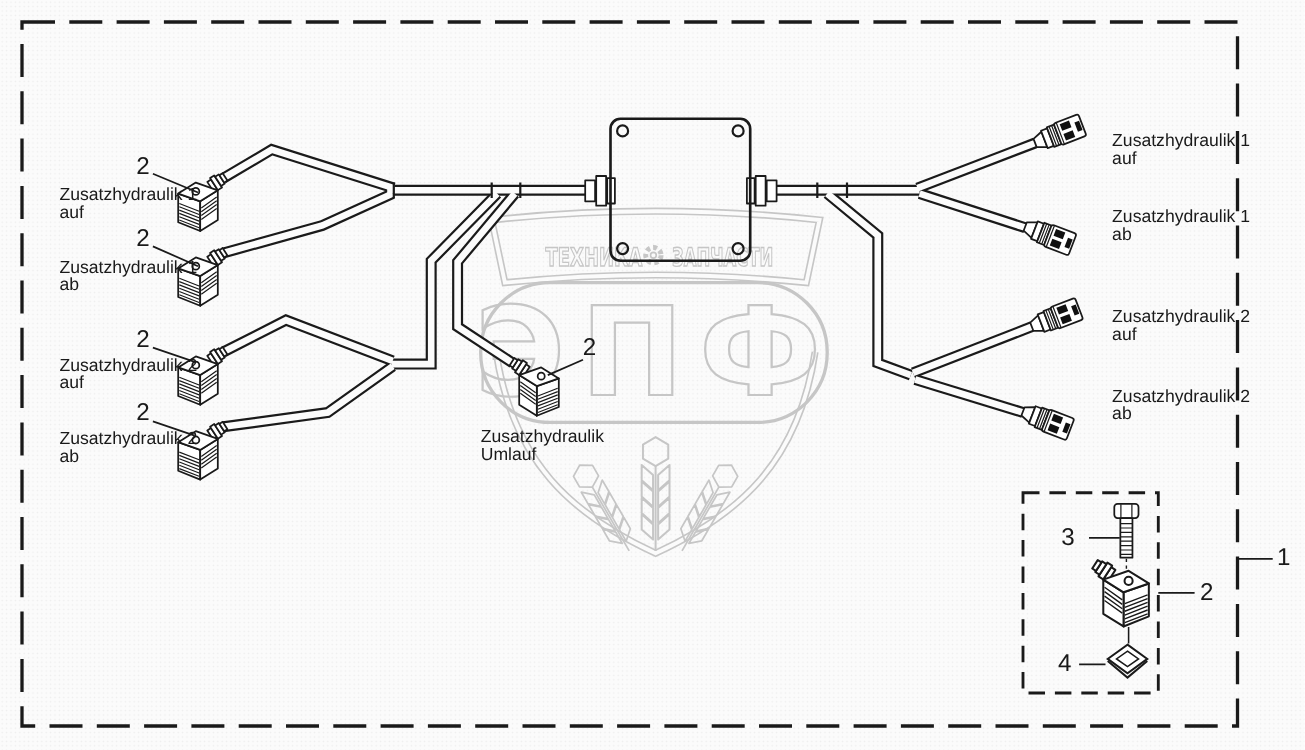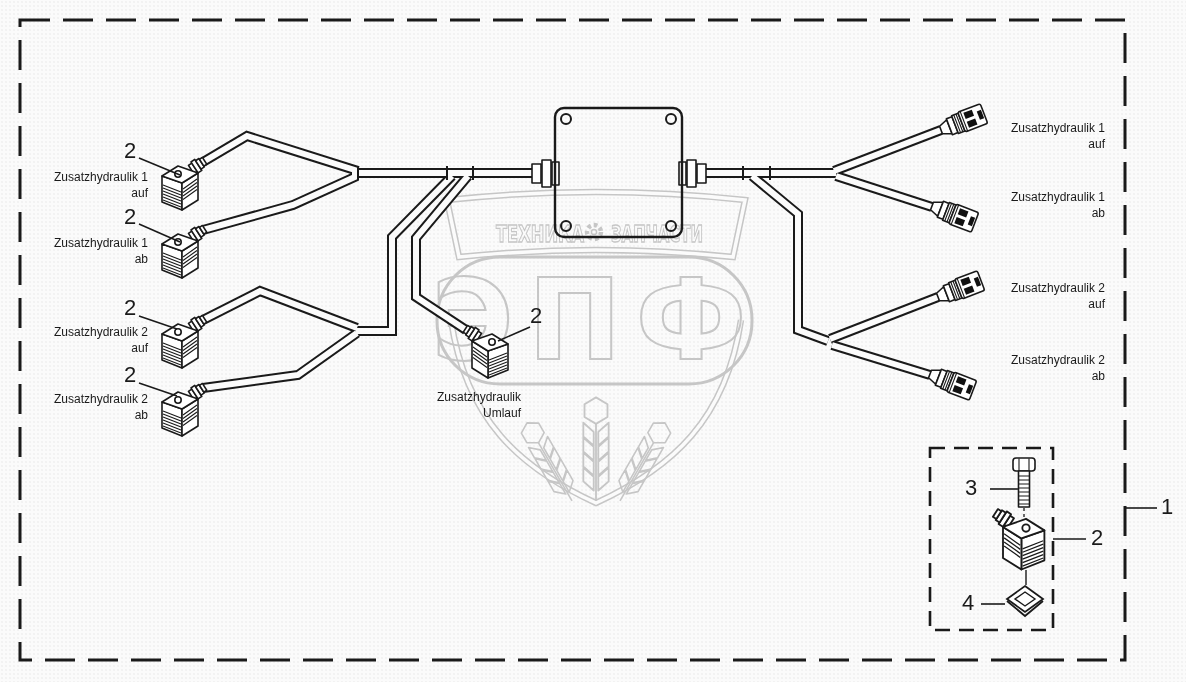--- a/index.html
+++ b/index.html
@@ -6,23 +6,22 @@
   .stage{
     position:relative;width:1186px;height:682px;overflow:hidden;
     background-color:#fbfbfb;
     background-image:radial-gradient(circle,#ededed 0.6px,transparent 0.9px);
     background-size:4px 4px;
     font-family:"Liberation Sans","DejaVu Sans",sans-serif;
     color:#1a1a1a;
   }
   svg{position:absolute;left:0;top:0;}
   .lbl{
-    position:absolute;font-size:12px;line-height:15.5px;white-space:nowrap;
+    position:absolute;font-size:16px;line-height:15.5px;white-space:nowrap;
     color:#1a1a1a;
-    text-align:right;
   }
   .lbl span{display:block;}
   .callout{
     position:absolute;font-size:22px;line-height:22px;color:#1a1a1a;
     width:18px;text-align:center;
   }
   
   .wf{fill:#ffffff;stroke:#1a1a1a;stroke-width:1.6;stroke-linejoin:round;}
   .hatch{stroke:#1a1a1a;stroke-width:1.1;fill:none;}
   .pipeB{fill:none;stroke:#1a1a1a;stroke-width:10;stroke-linejoin:miter;}

